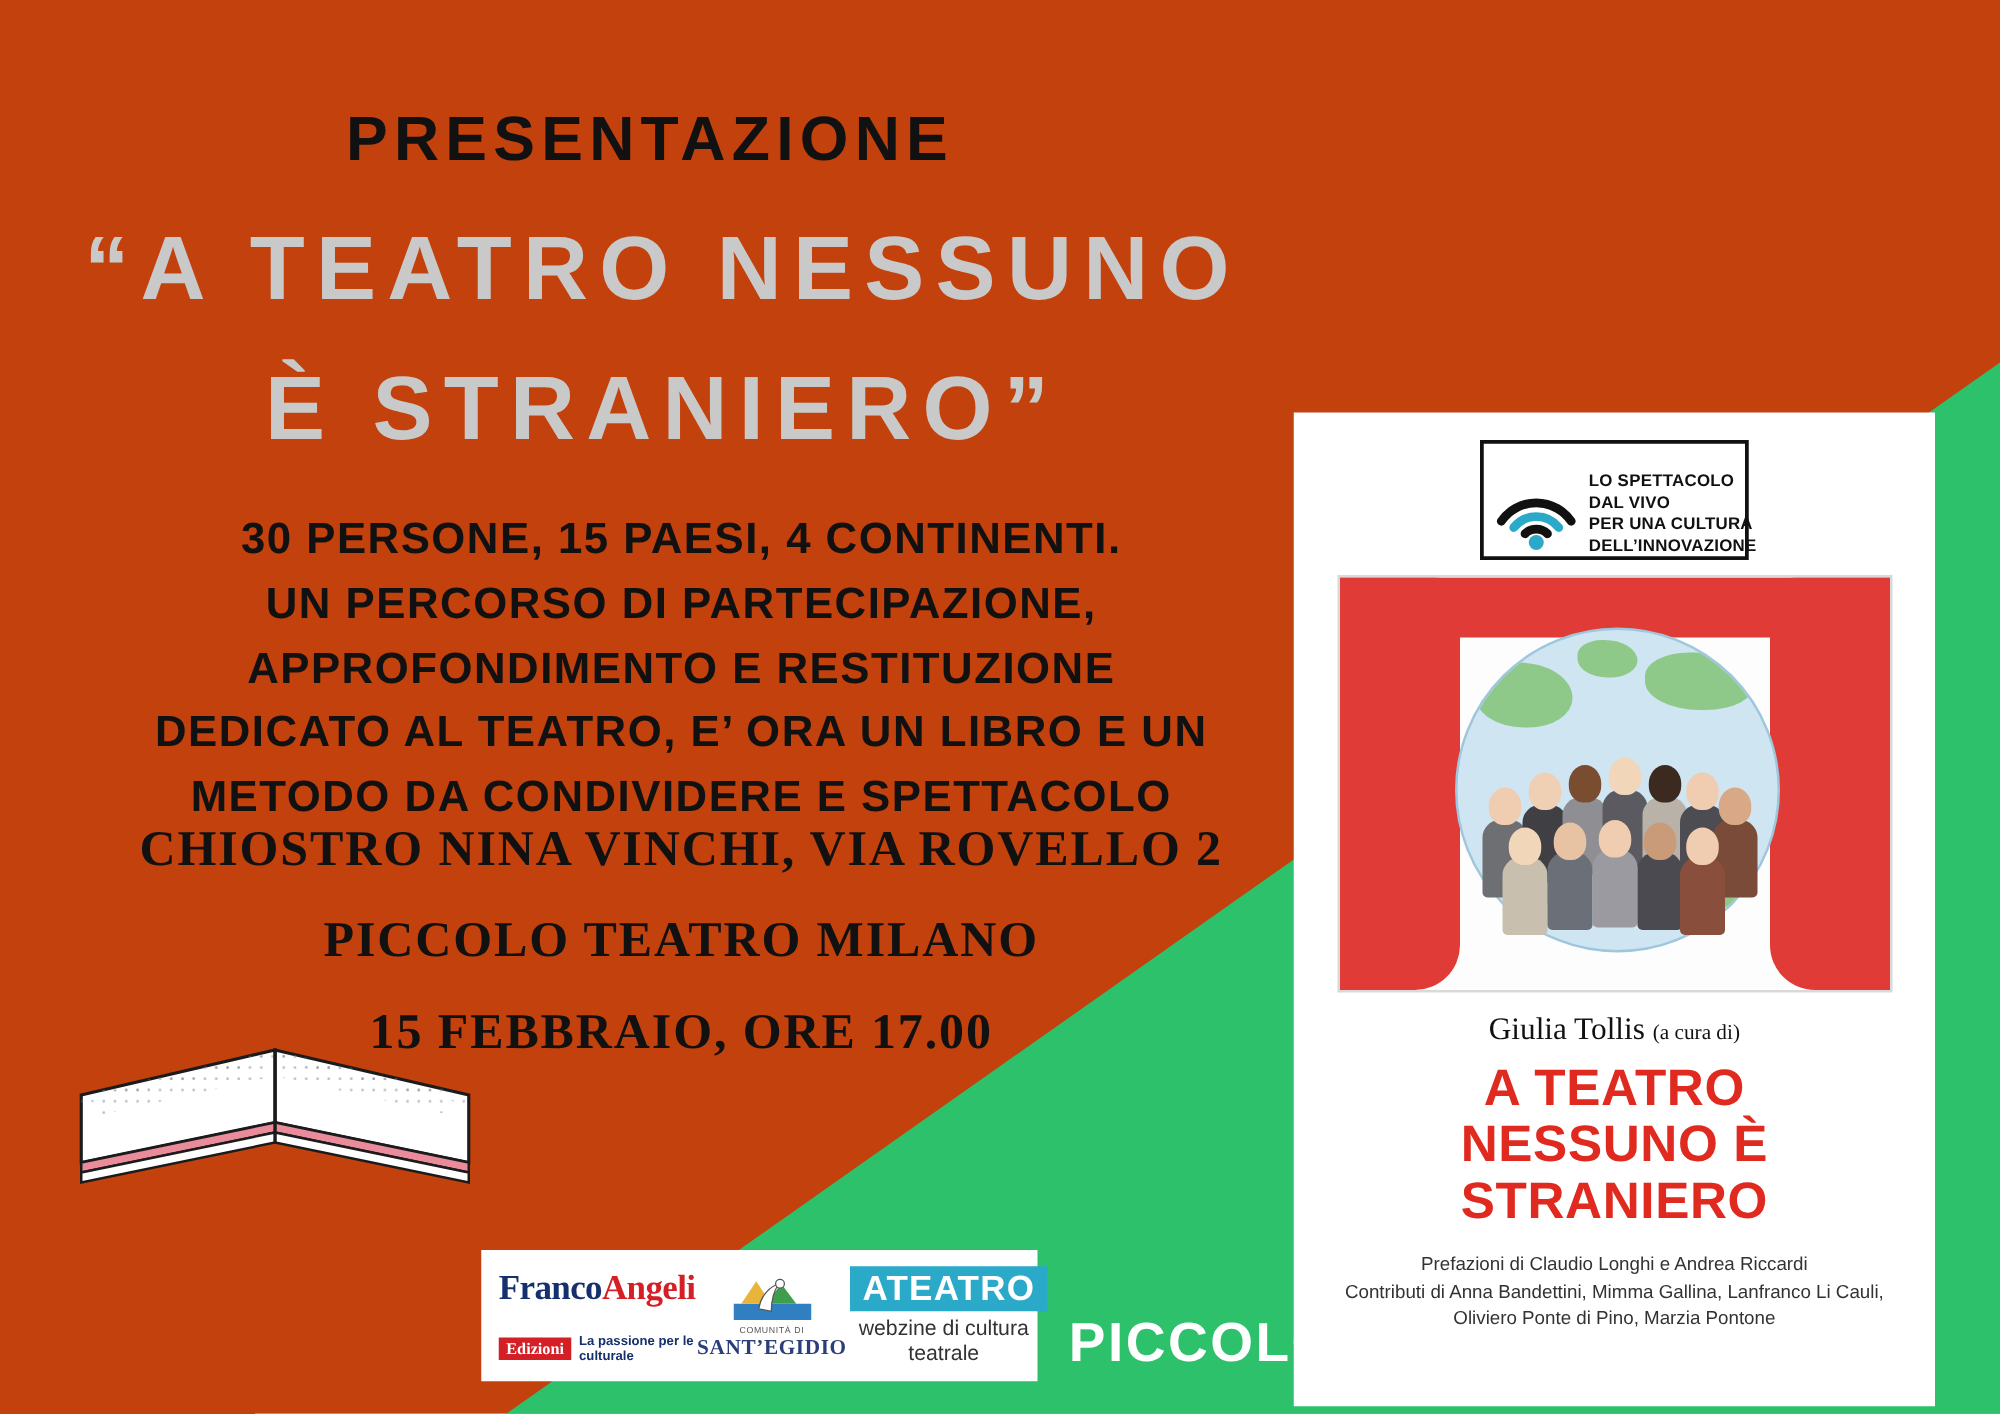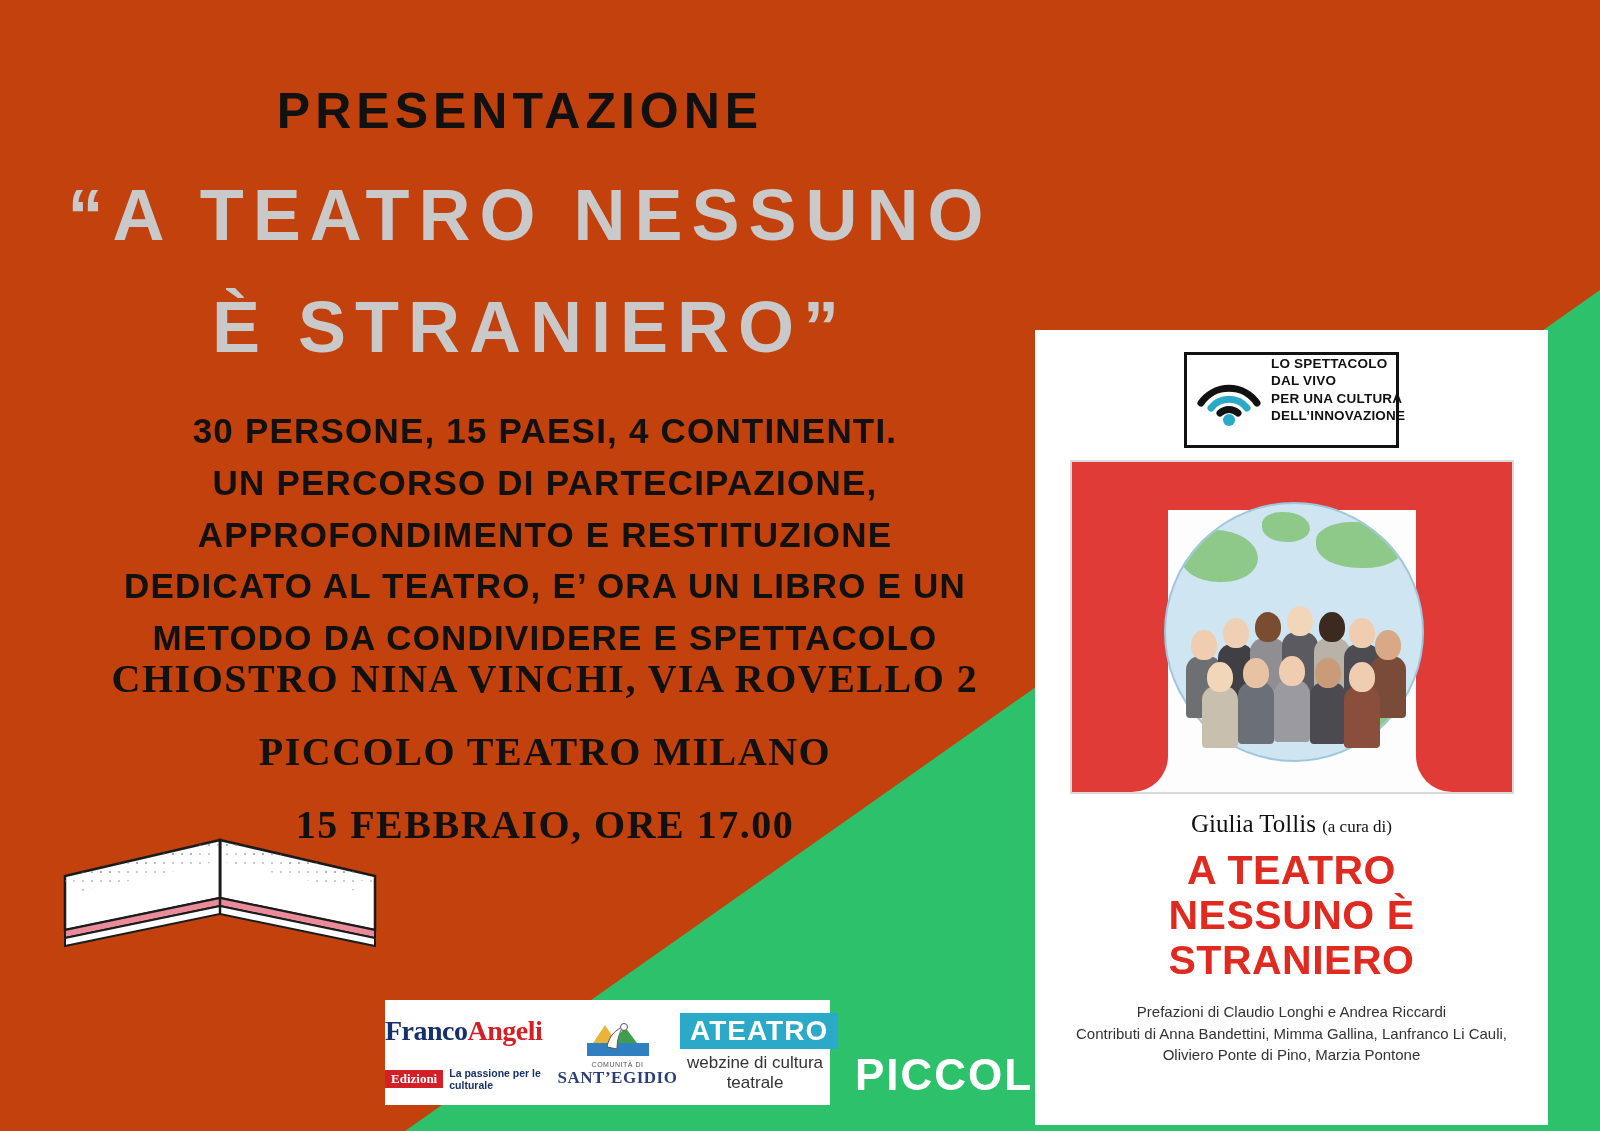--- a/index.html
+++ b/index.html
@@ -117,21 +117,21 @@
     box-sizing: border-box;
     padding: 16px 20px 10px 20px;
     font-family: "Liberation Sans", sans-serif;
   }
   .cover-badge {
     width: 215px;
     height: 96px;
     border: 3px solid #111;
     margin: 6px auto 0 auto;
     display: flex;
-    align-items: flex-start;
+    align-items: flex-end;
     box-sizing: border-box;
     background: #fff;
   }
   .cover-badge .wifi {
     width: 76px;
     height: 76px;
     flex: 0 0 76px;
     position: relative;
     margin-left: 4px;
   }
@@ -242,20 +242,21 @@
     top: 1000px;
     width: 445px;
     height: 105px;
     background: #ffffff;
     z-index: 4;
     display: flex;
     align-items: center;
   }
   .logo-franco {
     width: 170px;
+    padding-left: 14px;
     box-sizing: border-box;
   }
   .logo-franco .fa-top {
     font-family: "Liberation Serif", serif;
     font-weight: bold;
     font-size: 28px;
     color: #16306e;
     letter-spacing: -0.5px;
   }
   .logo-franco .fa-top .ang { color: #d41f26; }

